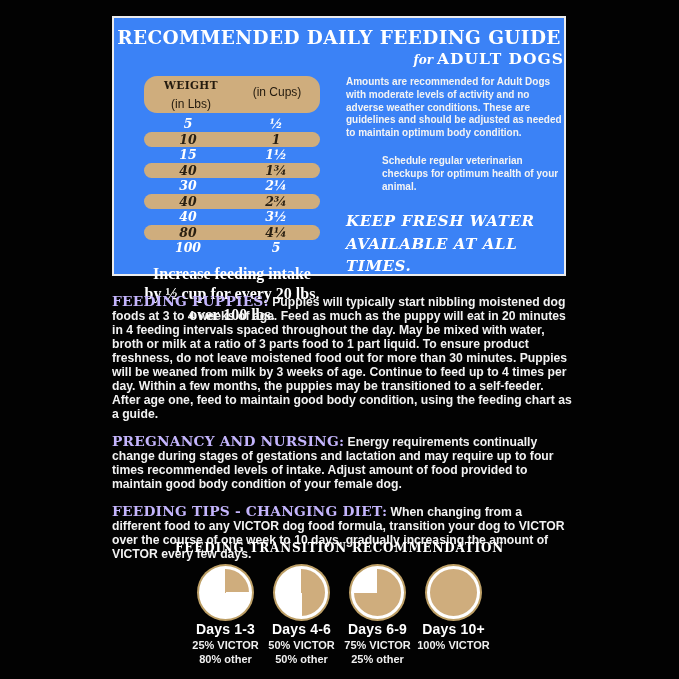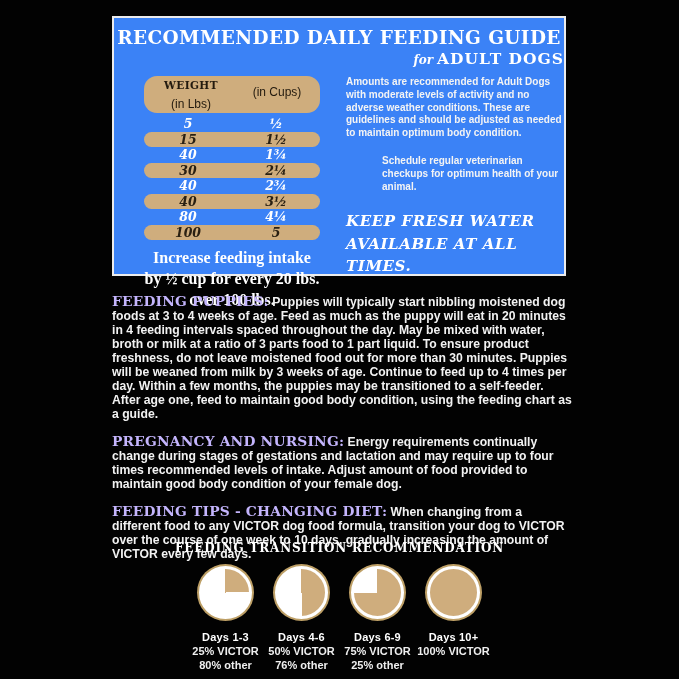--- a/index.html
+++ b/index.html
@@ -87,21 +87,21 @@
     font-size:12px; letter-spacing:0.8px;
   }
   .stages { display:flex; justify-content:center; margin-top:9px; }
   .stage { width:76px; text-align:center; flex:none; }
   .pie-wrap { width:57px; height:57px; margin:0 auto; border-radius:50%;
     background:#bd9f66; display:flex; align-items:center; justify-content:center; }
   .pie {
     width:53px; height:53px; border-radius:50%;
     border:3px solid #ffffff; background:#ffffff;
   }
-  .stage-days { margin-top:10px; font-size:11px; font-weight:bold; letter-spacing:0.2px; }
+  .stage-days { font-size:14px; font-weight:bold; letter-spacing:0.2px; }
   .stage-line { margin-top:2px; font-size:11px; font-weight:bold; color:#efefef; }
 </style>
 </head>
 <body>
 
 <div class="page">
 
   <div class="guide-box">
     <div class="guide-title">RECOMMENDED DAILY FEEDING GUIDE</div>
     <div class="guide-subtitle">
@@ -119,20 +119,24 @@
           <div class="hc">
             <span class="h-sub">(in Cups)</span>
           </div>
         </div>
         <div class="t-rows">
           <div class="t-row">
               <span class="cell">5</span>
               <span class="cell">½</span>
             </div>
           <div class="t-row">
+              <span class="cell">10</span>
+              <span class="cell">1</span>
+            </div>
+          <div class="t-row">
               <span class="cell">15</span>
               <span class="cell">1½</span>
             </div>
           <div class="t-row">
               <span class="cell">40</span>
               <span class="cell">1¾</span>
             </div>
           <div class="t-row">
               <span class="cell">30</span>
               <span class="cell">2¼</span>
@@ -183,21 +187,21 @@
         <div class="stage-line">25% VICTOR</div>
         <div class="stage-line">80% other</div>
       </div>
 
       <div class="stage">
         <div class="pie-wrap">
             <div class="pie" style="background: conic-gradient(rgb(207, 173, 125) 0deg, rgb(207, 173, 125) 50%, rgb(255, 255, 255) 50%, rgb(255, 255, 255) 100%);"></div>
           </div>
         <div class="stage-days">Days 4-6</div>
         <div class="stage-line">50% VICTOR</div>
-        <div class="stage-line">76% other</div>
+        <div class="stage-line">50% other</div>
       </div>
 
       <div class="stage">
         <div class="pie-wrap">
             <div class="pie" style="background: conic-gradient(rgb(207, 173, 125) 0deg, rgb(207, 173, 125) 75%, rgb(255, 255, 255) 75%, rgb(255, 255, 255) 100%);"></div>
           </div>
         <div class="stage-days">Days 6-9</div>
         <div class="stage-line">75% VICTOR</div>
         <div class="stage-line">25% other</div>
       </div>

